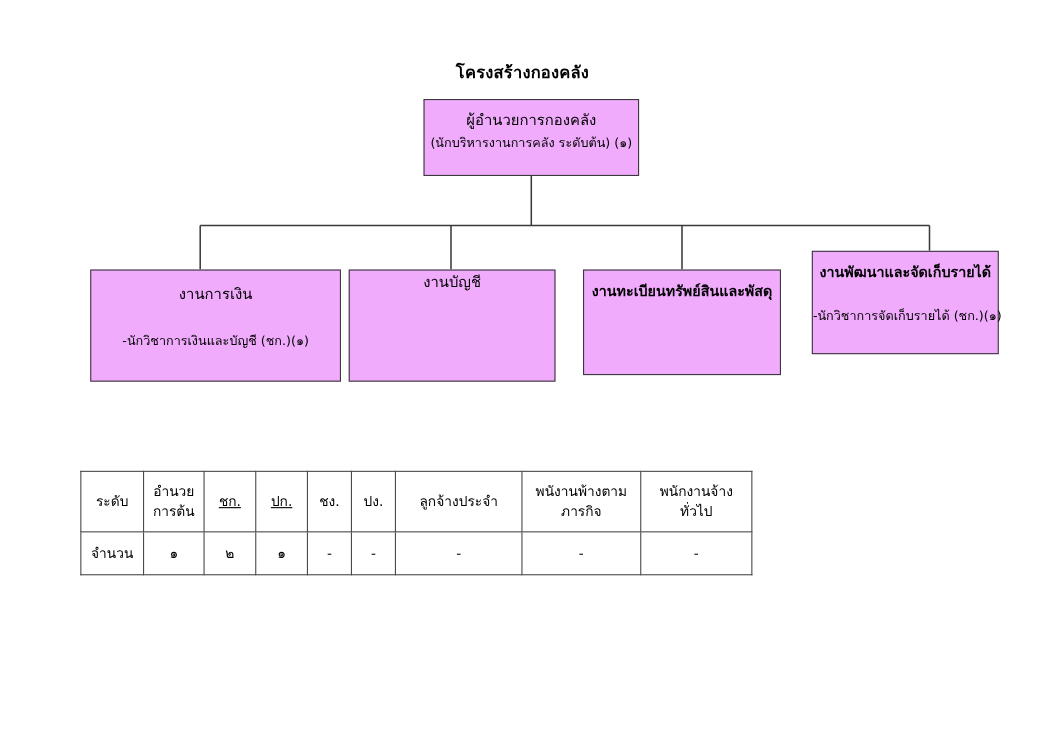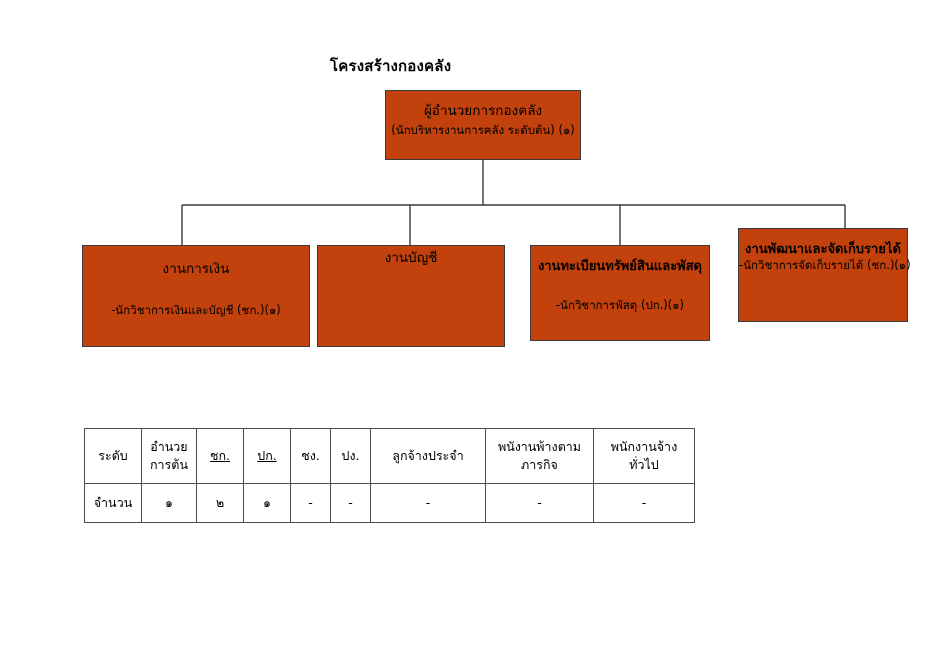--- a/index.html
+++ b/index.html
@@ -22,33 +22,33 @@
     width: 950px;
     height: 672px;
   }
 
   
   .chart-title {
     position: absolute;
     left: 330px;
     top: 54px;
     width: 290px;
-    text-align: left;
+    text-align: center;
     font-size: 15px;
     font-weight: bold;
     letter-spacing: 0.2px;
     white-space: nowrap;
   }
 
   
   .org-box {
     position: absolute;
     box-sizing: border-box;
     border: 1.4px solid #3a3a3a;
-    background: #c2410c;
+    background: #f0abfc;
     text-align: center;
   }
   .org-box .box-title {
     font-size: 13.5px;
     line-height: 1.35;
     white-space: nowrap;
   }
   .org-box .box-sub {
     font-size: 11.5px;
     line-height: 1.35;
@@ -95,26 +95,26 @@
   #box-assets .box-sub   { margin-top: 23px; }
 
   #box-revenue {
     left: 738px;
     top: 228px;
     width: 170px;
     height: 94px;
     padding-top: 11px;
   }
   #box-revenue .box-title { font-weight: bold; font-size: 13px; }
-  #box-revenue .box-sub   { }
+  #box-revenue .box-sub   { margin-top: 22px; }
 
   
   #staff-table {
     position: absolute;
-    left: 84px;
+    left: 73px;
     top: 428px;
     border-collapse: collapse;
     table-layout: fixed;
     padding-left: 20px;
   }
   #staff-table td, #staff-table th {
     border: 1px solid #4a4a4a;
     text-align: center;
     vertical-align: middle;
     font-weight: normal;
@@ -160,21 +160,20 @@
   <div class="box-sub">-นักวิชาการเงินและบัญชี (ชก.)(๑)</div>
 </div>
 
 <div class="org-box" id="box-accounting">
   <div class="box-title">งานบัญชี</div>
   <div class="box-sub"></div>
 </div>
 
 <div class="org-box" id="box-assets">
   <div class="box-title">งานทะเบียนทรัพย์สินและพัสดุ</div>
-  <div class="box-sub">-นักวิชาการพัสดุ (ปก.)(๑)</div>
 </div>
 
 <div class="org-box" id="box-revenue">
   <div class="box-title">งานพัฒนาและจัดเก็บรายได้</div>
   <div class="box-sub">-นักวิชาการจัดเก็บรายได้ (ชก.)(๑)</div>
 </div>
 
 <table id="staff-table">
   <thead>
     <tr>

